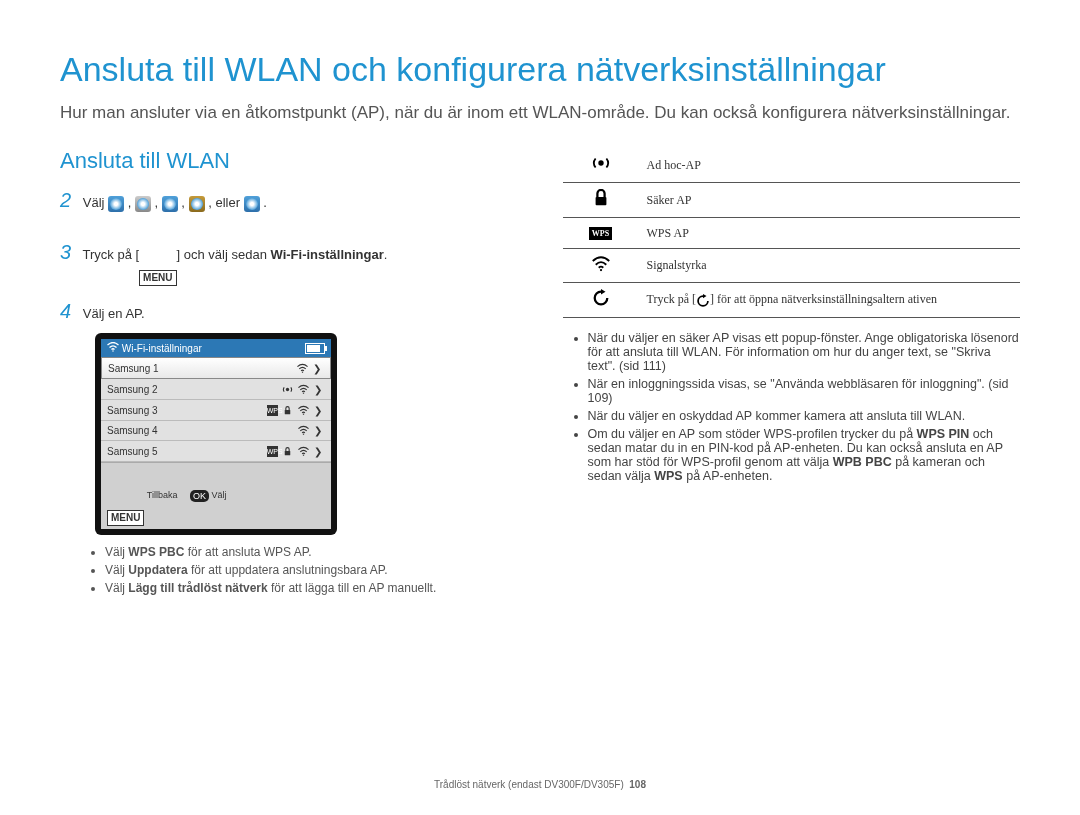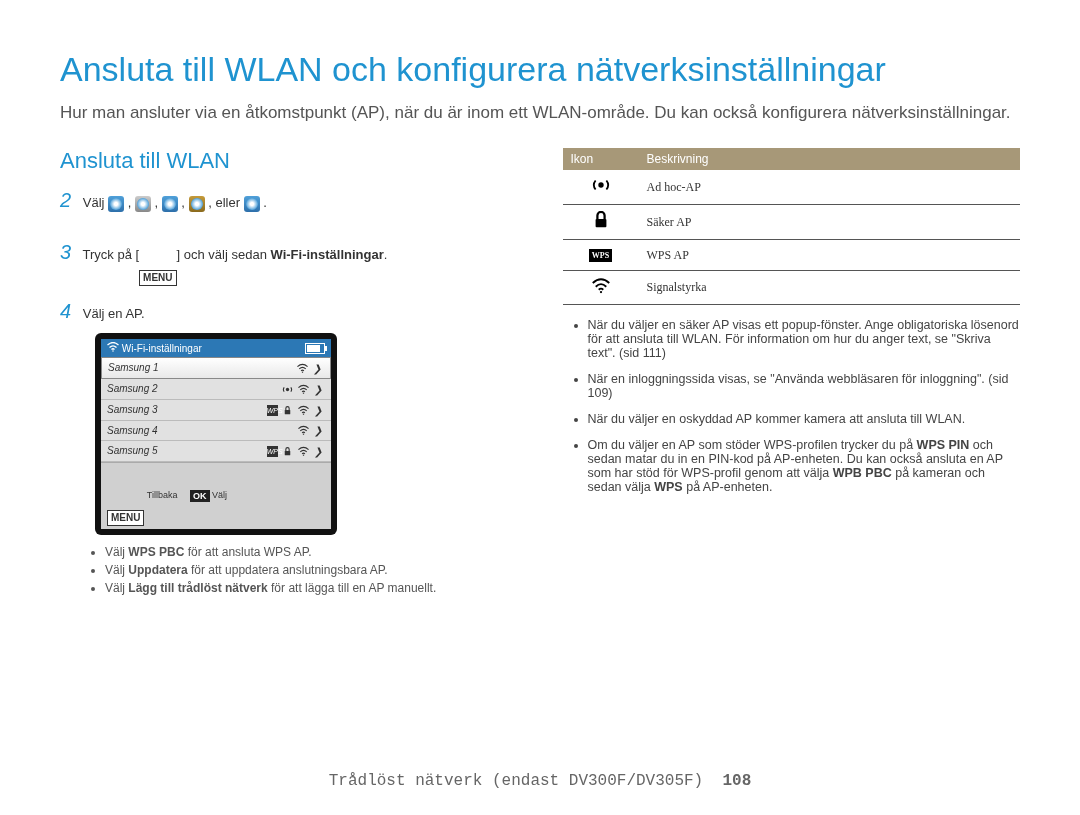--- a/index.html
+++ b/index.html
@@ -61,21 +61,21 @@
   .icon-svc::after{
     content:''; position:absolute; top:2px; left:2px; width:12px; height:12px; border-radius:50%;
     background: radial-gradient(#fff 20%, #4fa0d9 70%);
   }
   .menu-badge {
     display:inline-block; background:#fff; border:1px solid #333; padding:0 3px;
     font-size:10px; font-weight:bold; line-height:14px; vertical-align:middle;margin-top:44px;
   }
   .ok-badge {
     display:inline-block; background:#222; color:#fff; padding:0 3px;
-    font-size:9px; font-weight:bold; line-height:12px; border-radius:0;text-align:center;
+    font-size:9px; font-weight:normal; line-height:12px; border-radius:5px;text-align:center;
   }
 
   
   .device {
     width: 230px;
     margin: 10px 0 10px 35px;
     padding: 6px;
     border-radius: 6px;
     background: #111;
   }
@@ -87,25 +87,24 @@
     background: #2c78b5;
     color: #fff;
     font-size: 10px;
     padding: 3px 6px;
     display:flex; justify-content:space-between; align-items:center;
   }
   .device-title .bat { width:18px; height:9px; border:1px solid #fff; position:relative; }
   .device-title .bat::after{content:'';position:absolute;right:-3px;top:2px;width:2px;height:5px;background:#fff;}
   .device-title .bat::before{content:'';position:absolute;left:1px;top:1px;bottom:1px;width:13px;background:#fff;}
   .ap-row {
-    display:flex; align-items:flex-start; justify-content:space-between;
+    display:flex; align-items:flex-end; justify-content:space-between;
     font-size:10px; padding:4px 6px;
     border-bottom:1px solid #bbb;
     background:#e1e1e1;
-    font-style:italic;
   }
   .ap-row.sel { background: linear-gradient(#fff,#e8e8e8); border:1px solid #888;}
   .ap-row:last-of-type{border-bottom:none;}
   .ap-name{flex:1;}
   .ap-icons span {
     display:inline-block; width:11px; height:11px; margin-left:2px; vertical-align:middle;
   }
   .i-wps{background:#333;color:#fff;font-size:7px;text-align:center;line-height:11px;}
   .i-lock svg, .i-sig svg {width:11px;height:11px;display:block;}
   .i-chev{font-size:10px;color:#333;}
@@ -125,25 +124,25 @@
     padding:4px 8px; font-size:12px;
   }
   table.icons td {
     border-bottom:1px solid #555; padding:6px 8px; vertical-align:middle;font-family:Liberation Serif, serif;
   }
   table.icons td:first-child { text-align:center; width:60px;}
   .ic-hold {
     display:inline-flex; width:18px; height:18px; align-items:center; justify-content:center;
   }
   .bullets { list-style: disc; padding-left:25px; font-size:12.5px; color:#444;}
-  .bullets li { margin-top:12px; }
+  .bullets li { margin-top:4px; }
 
   .footer {
     position:absolute; bottom:25px; left:0; right:0;
-    text-align:center; font-size:16px; color:#666;font-family:Liberation Mono, monospace;
+    text-align:center; font-size:10px; color:#666;
   }
 </style>
 </head>
 <body>
 
 <h1>Ansluta till WLAN och konfigurera nätverksinställningar</h1>
 <div class="intro">Hur man ansluter via en åtkomstpunkt (AP), när du är inom ett WLAN-område. Du kan också konfigurera nätverksinställningar.</div>
 
 <div class="columns">
   <div class="col-left">
@@ -259,24 +258,20 @@
           <li><span>Välj </span><b>Uppdatera</b><span> för att uppdatera anslutningsbara AP.</span></li>
           <li><span>Välj </span><b>Lägg till trådlöst nätverk</b><span> för att lägga till en AP manuellt.</span></li>
         </ul>
       </li>
     </ol>
   </div>
 
   <div class="col-right">
     <table class="icons">
       <tbody>
-          <tr>
-        <th>Ikon</th>
-        <th>Beskrivning</th>
-      </tr>
       <tr>
         <td><span class="ic-hold">
                 <svg width="18" height="18" viewBox="0 0 20 20">
                   <circle cx="10" cy="10" r="3" fill="#000"></circle>
                   <path d="M4 5 Q0 10 4 15 M16 5 Q20 10 16 15" stroke="#000" fill="none" stroke-width="2"></path>
                 </svg>
               </span></td>
         <td>Ad hoc-AP</td>
       </tr>
       <tr>
@@ -295,20 +290,34 @@
         <td>WPS AP</td>
       </tr>
       <tr>
         <td><span class="ic-hold">
                 <svg width="18" height="16" viewBox="0 0 24 20">
                   <path d="M1 6 Q12 -4 23 6 M5 11 Q12 4 19 11 M9 15 Q12 12 15 15" stroke="#000" fill="none" stroke-width="2.5"></path>
                   <circle cx="12" cy="18" r="1.5" fill="#000"></circle>
                 </svg>
               </span></td>
         <td>Signalstyrka</td>
+      </tr>
+      <tr>
+        <td><span class="ic-hold">
+                <svg width="18" height="18" viewBox="0 0 20 20">
+                  <path d="M10 3 a7 7 0 1 0 7 7" stroke="#000" fill="none" stroke-width="2.5"></path>
+                  <path d="M10 0 L10 6 L15 3 Z" fill="#000"></path>
+                </svg>
+              </span></td>
+        <td><span>Tryck på [</span><span class="ic-hold" style="width:14px;height:14px;vertical-align:middle">
+                <svg width="14" height="14" viewBox="0 0 20 20">
+                  <path d="M10 3 a7 7 0 1 0 7 7" stroke="#000" fill="none" stroke-width="2.5"></path>
+                  <path d="M10 0 L10 6 L15 3 Z" fill="#000"></path>
+                </svg>
+              </span><span>] för att öppna nätverksinställningsaltern ativen</span></td>
       </tr>
     </tbody>
       </table>
 
     <ul class="bullets">
       <li>När du väljer en säker AP visas ett popup-fönster. Ange obligatoriska lösenord för att ansluta till WLAN. För information om hur du anger text, se "Skriva text". (sid 111)</li>
       <li>När en inloggningssida visas, se "Använda webbläsaren för inloggning". (sid 109)</li>
       <li>När du väljer en oskyddad AP kommer kamera att ansluta till WLAN.</li>
       <li>
         <span>Om du väljer en AP som stöder WPS-profilen trycker du på </span><b>WPS PIN</b><span> och sedan matar du in en PIN-kod på AP-enheten. Du kan också ansluta en AP som har stöd för WPS-profil genom att välja </span><b>WPB PBC</b><span> på kameran och sedan välja </span><b>WPS</b><span> på AP-enheten.</span>

